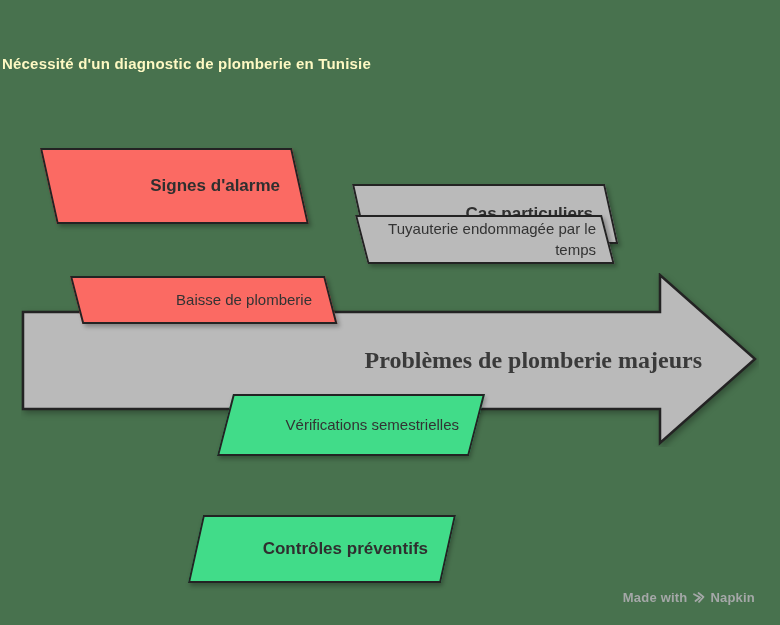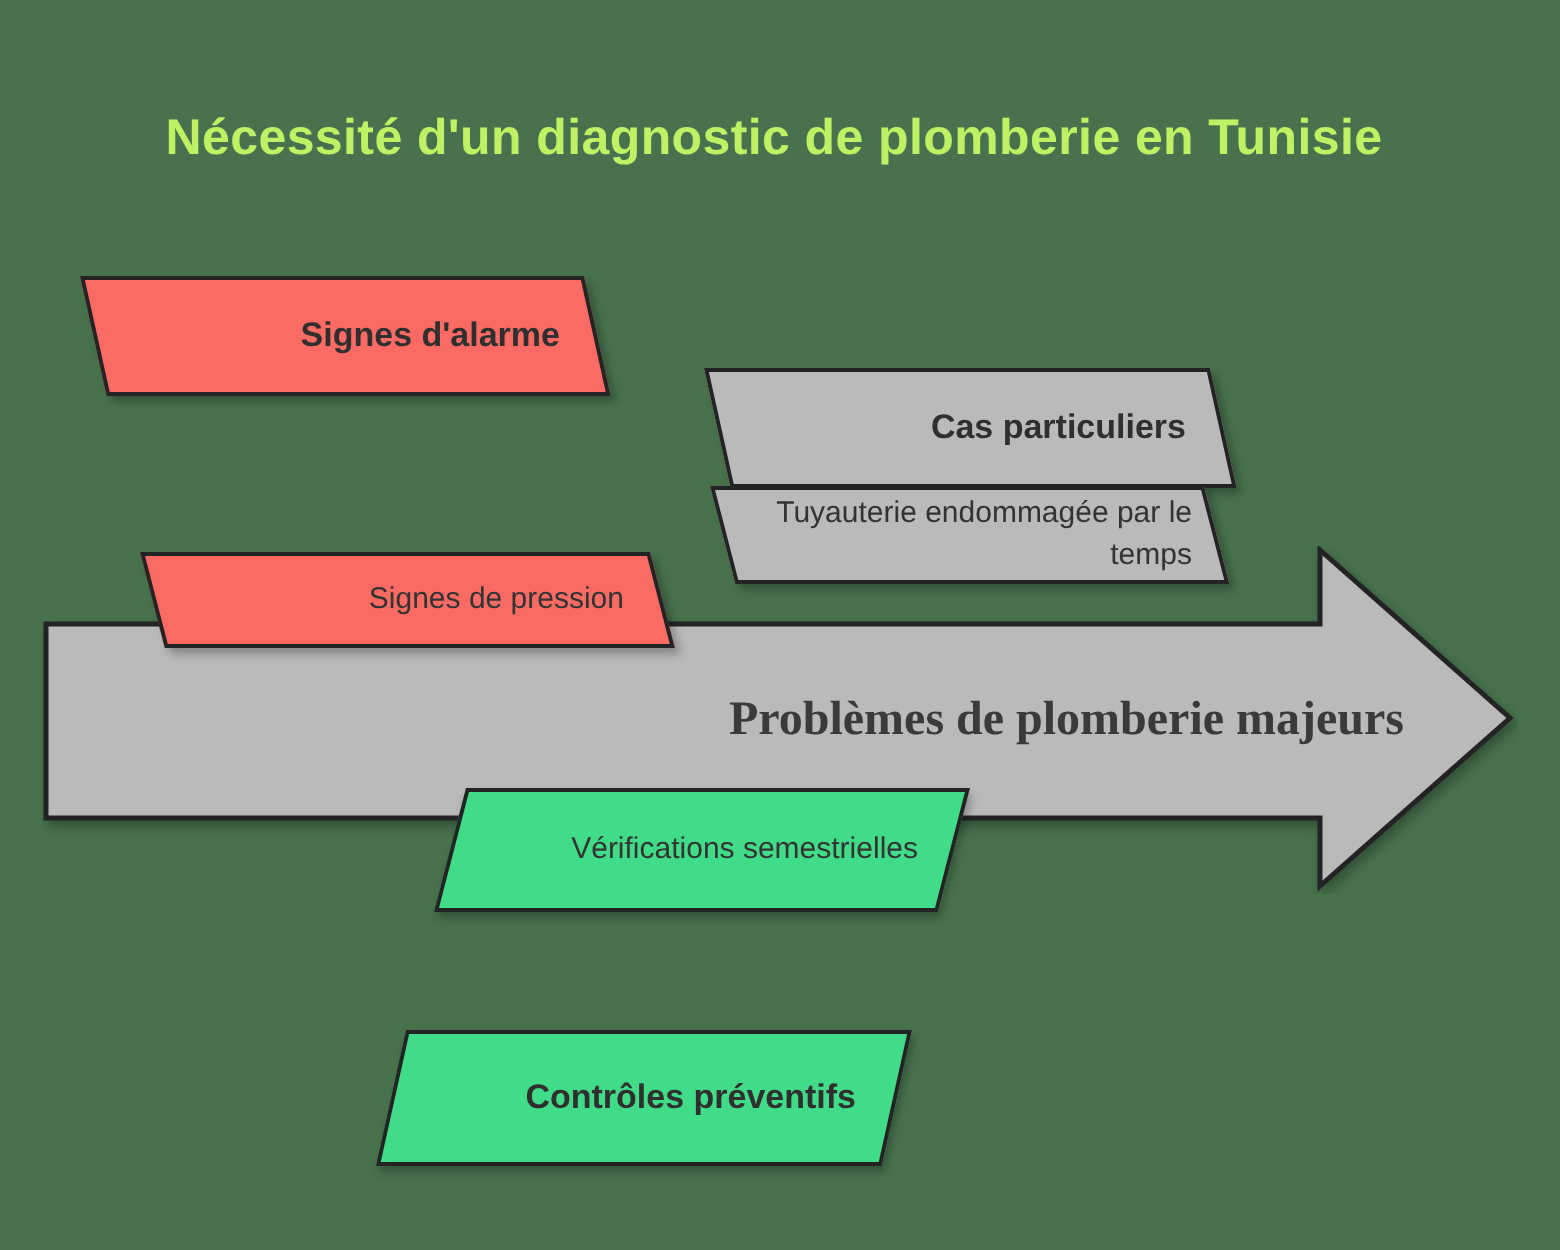--- a/index.html
+++ b/index.html
@@ -1,42 +1,42 @@
 <!DOCTYPE html>
 <html><head>
 <meta charset="utf-8">
 <style>
   html,body{margin:0;padding:0;}
   body{font-family:"Liberation Sans",sans-serif;}
   .canvas{position:relative;width:780px;height:625px;overflow:hidden;background:#48724E;}
 
-  .page-title{position:absolute;left:2px;top:55px;width:770px;text-align:center;
-    font-size:25px;font-weight:bold;color:#bef264;letter-spacing:.2px;}
+  .page-title{position:absolute;left:2px;top:55px;width:770px;
+    font-size:15px;font-weight:bold;color:#fef9c3;letter-spacing:.2px;}
 
   .shp{position:absolute;}
   .shp .bg{position:absolute;inset:0;border:2px solid #232323;transform-origin:0 0;
     box-shadow:2px 3px 4px rgba(0,0,0,.28);}
   .up .bg{transform:skewX(12.5deg);}
   .up.item .bg{transform:skewX(14.5deg);}
   .dn .bg{transform:skewX(-12.5deg);}
   .dn.item .bg{transform:skewX(-14.5deg);}
 
   .lbl{position:absolute;inset:0;display:flex;align-items:center;justify-content:flex-end;
     font-size:15px;line-height:1.35;color:#333333;text-align:right;padding-right:13px;box-sizing:border-box;}
   .hdr .lbl{font-size:17px;font-weight:bold;color:#2f2f2f;padding-right:12px;}
   .dn .lbl{padding-right:26px;}
   .dn.hdr .lbl{padding-right:28px;}
   .wrap2 .lbl{padding-left:12px;padding-right:6px;}
 
   
-  .s-signes{left:40px;top:138px;width:252px;height:60px;z-index:3;}
+  .s-signes{left:40px;top:148px;width:252px;height:76px;z-index:3;}
   .s-taches{left:56px;top:215px;width:254px;height:49px;z-index:3;}
   .s-pression{left:70px;top:276px;width:255px;height:48px;z-index:4;}
   .s-cas{left:352px;top:143px;width:253px;height:60px;z-index:3;margin-top:41px;}
-  .s-tuyau{left:355px;top:215px;width:247px;height:49px;z-index:3;margin-top:28px;}
+  .s-tuyau{left:355px;top:215px;width:247px;height:49px;z-index:3;}
   .s-materiaux{left:371px;top:276px;width:253px;height:48px;z-index:4;}
   .s-verif{left:233px;top:394px;width:252px;height:62px;z-index:4;}
   .s-inspect{left:218px;top:455px;width:252px;height:48px;z-index:4;}
   .s-controles{left:203px;top:515px;width:253px;height:68px;z-index:4;}
 
   .arrow-svg{position:absolute;left:21px;top:273px;width:738px;height:174px;z-index:2;}
   .arrow-svg polygon{stroke:#232323;stroke-width:2.5;stroke-linejoin:miter;
     filter:drop-shadow(2px 3px 3px rgba(0,0,0,.3));}
   .arrow-label{position:absolute;left:23px;top:312px;width:679px;height:97px;z-index:2;
     display:flex;align-items:center;justify-content:flex-end;
@@ -52,21 +52,21 @@
 <div class="canvas" style="background: rgb(72, 114, 78);">
 
   <div class="page-title">Nécessité d'un diagnostic de plomberie en Tunisie</div>
 
   <div class="shp up hdr s-signes">
     <div class="bg" style="background: rgb(251, 106, 99);"></div>
     <div class="lbl">Signes d'alarme</div>
   </div>
   <div class="shp up item s-pression">
     <div class="bg" style="background: rgb(251, 106, 99);"></div>
-    <div class="lbl">Signes de pression</div>
+    <div class="lbl">Baisse de plomberie</div>
   </div>
 
   <div class="shp up hdr s-cas">
     <div class="bg" style="background: rgb(186, 186, 186);"></div>
     <div class="lbl">Cas particuliers</div>
   </div>
   <div class="shp up item wrap2 s-tuyau">
     <div class="bg" style="background: rgb(186, 186, 186);"></div>
     <div class="lbl">Tuyauterie endommagée par le temps</div>
   </div>
@@ -78,14 +78,22 @@
 
   <div class="shp dn item s-verif">
     <div class="bg" style="background: rgb(65, 220, 137);"></div>
     <div class="lbl">Vérifications semestrielles</div>
   </div>
   <div class="shp dn hdr s-controles">
     <div class="bg" style="background: rgb(65, 220, 137);"></div>
     <div class="lbl">Contrôles préventifs</div>
   </div>
 
+  <div class="watermark">
+    <span>Made with</span>
+    <svg class="napkin-icon" width="13" height="13" viewBox="0 0 13 13" xmlns="http://www.w3.org/2000/svg">
+      <path d="M2 3.2 L8 6.5 L3.5 10" fill="none" stroke="#A5A8A8" stroke-width="1.8" stroke-linecap="round" stroke-linejoin="round"></path>
+      <path d="M6.5 2 L11.5 6 L7 10.8" fill="none" stroke="#A5A8A8" stroke-width="1.8" stroke-linecap="round" stroke-linejoin="round"></path>
+    </svg>
+    <span>Napkin</span>
+  </div>
 
 </div>
 
 </body></html>

